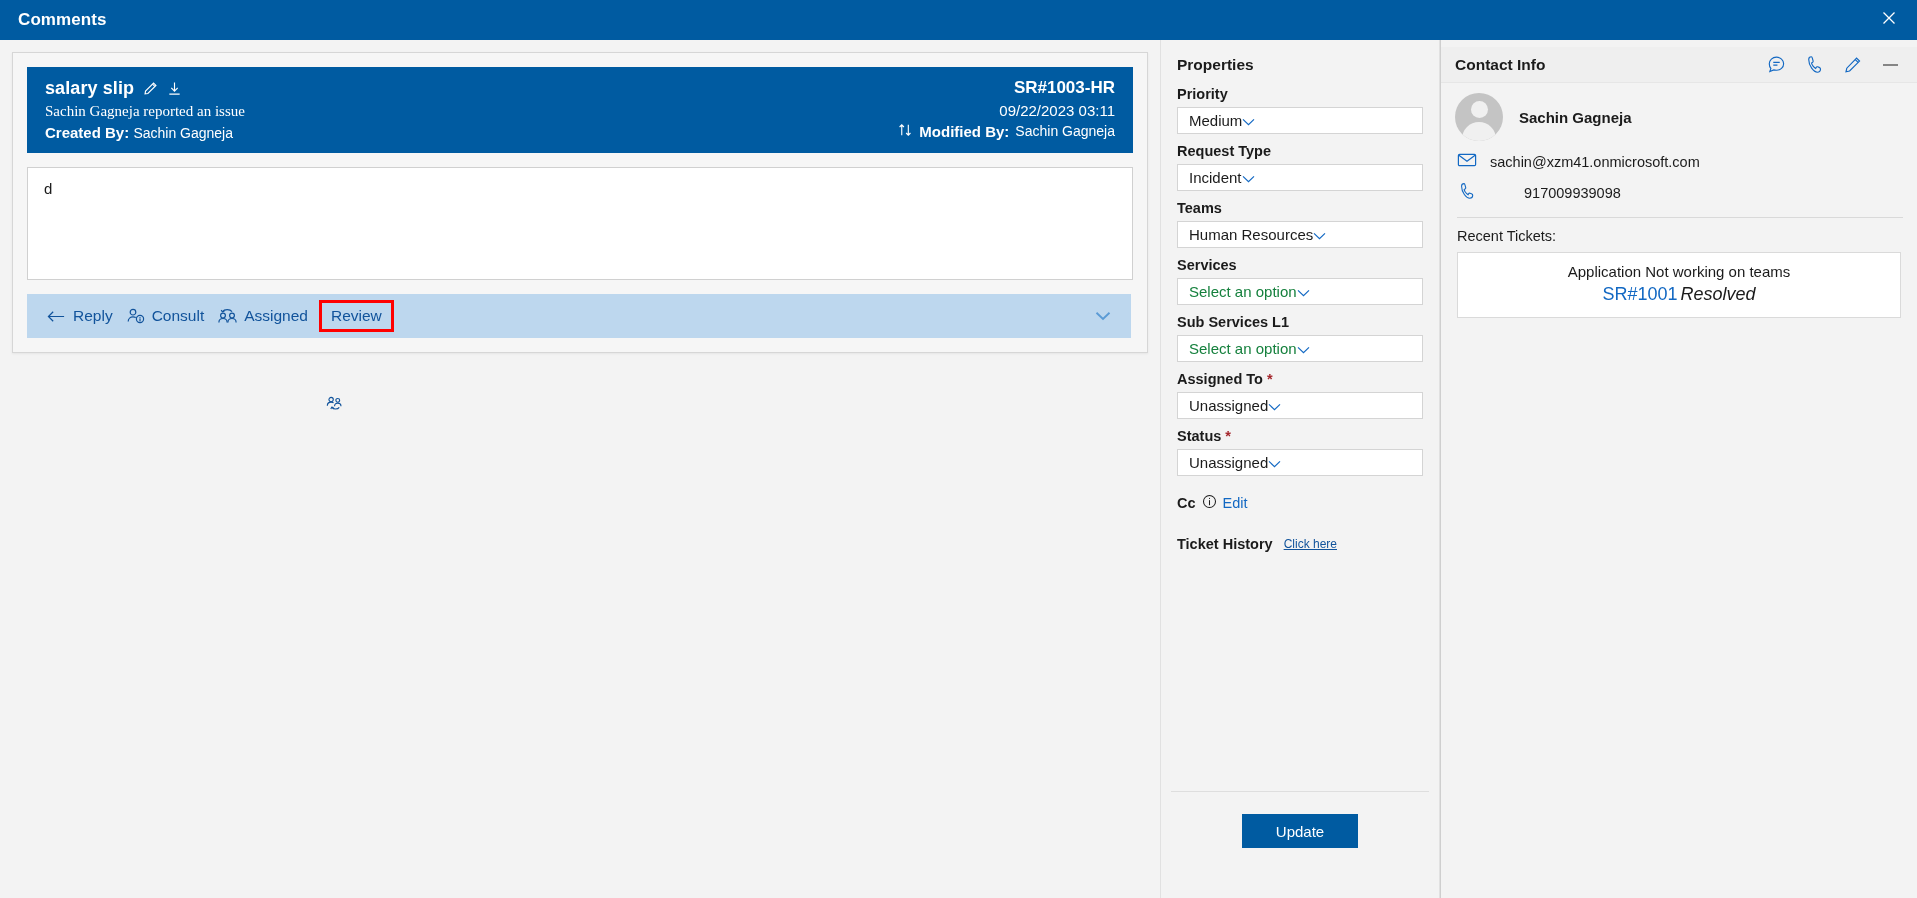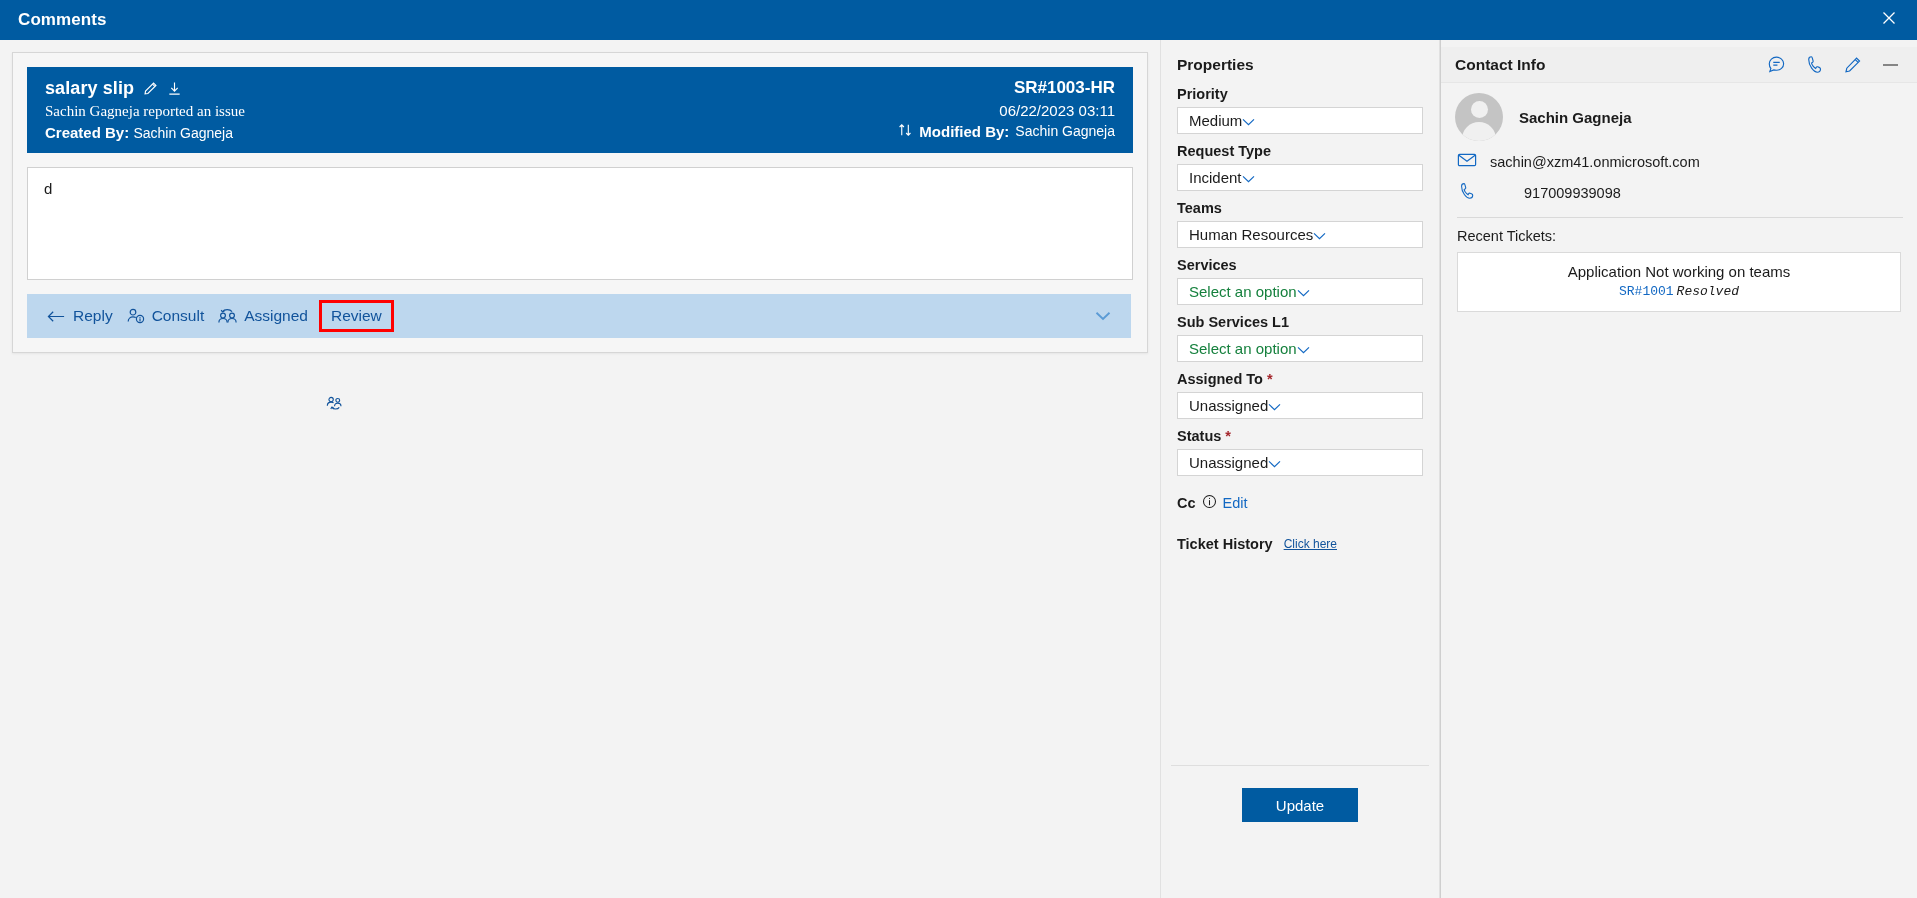--- a/index.html
+++ b/index.html
@@ -160,21 +160,21 @@
   .hist-link {
     color: #11539b; text-decoration: underline; font-weight: normal;
     cursor: pointer; font-size: 12px;
   }
   .props-spacer { flex: 1; }
   .props-footer {
     border-top: 1px solid #dedede;
     padding: 22px 0 0 0;
     display: flex; justify-content: center;
     margin: 0 -6px;
-    height: 133px;
+    height: 107px;
   }
   .update-btn {
     background: #005ba1; color: #fff;
     border: none;
     width: 116px; height: 34px;
     font-size: 15px;
     font-family: "Liberation Sans", sans-serif;
     cursor: pointer;
   }
 
@@ -225,21 +225,21 @@
     font-size: 14.5px; color: #1b1b1b; margin: 10px 0 8px 2px;
   }
   .ticket-card {
     background: #ffffff;
     border: 1px solid #dadada;
     padding: 10px 13px 12px 13px;
     margin: 0 2px;
     text-align: center;
   }
   .tc-title { font-size: 15px; color: #1b1b1b; margin-bottom: 4px; }
-  .tc-sub { font-size: 13px; font-family: Liberation Mono, monospace; }
+  .tc-sub { font-size: 18px; }
   .tc-id { color: #1268c3; }
   .tc-status { color: #1b1b1b; font-style: italic; margin-left: 3px; }
 </style>
 </head>
 <body>
 
 <div class="titlebar">
   <div class="titlebar-title">Comments</div>
   <div class="close-btn">
     <span>
@@ -273,21 +273,21 @@
           </div>
           <div class="ch-sub">Sachin Gagneja reported an issue</div>
           <div class="ch-created">
             <b>Created By:</b>
             <span class="val">Sachin Gagneja</span>
           </div>
         </div>
 
         <div class="ch-right">
           <div class="ch-sr">SR#1003-HR</div>
-          <div class="ch-date">06/22/2023 03:11</div>
+          <div class="ch-date">09/22/2023 03:11</div>
           <div class="ch-mod">
             <span>
               <svg width="15" height="14" viewBox="0 0 16 14" fill="none" stroke="#ffffff" stroke-width="1.2">
                 <path d="M4 12.5 V1.5 M1.7 3.8 L4 1.4 L6.3 3.8"></path>
                 <path d="M11 1.5 V12.5 M8.7 10.2 L11 12.6 L13.3 10.2"></path>
               </svg>
             </span>
             <b>Modified By:</b>
             <span class="val">Sachin Gagneja</span>
           </div>

